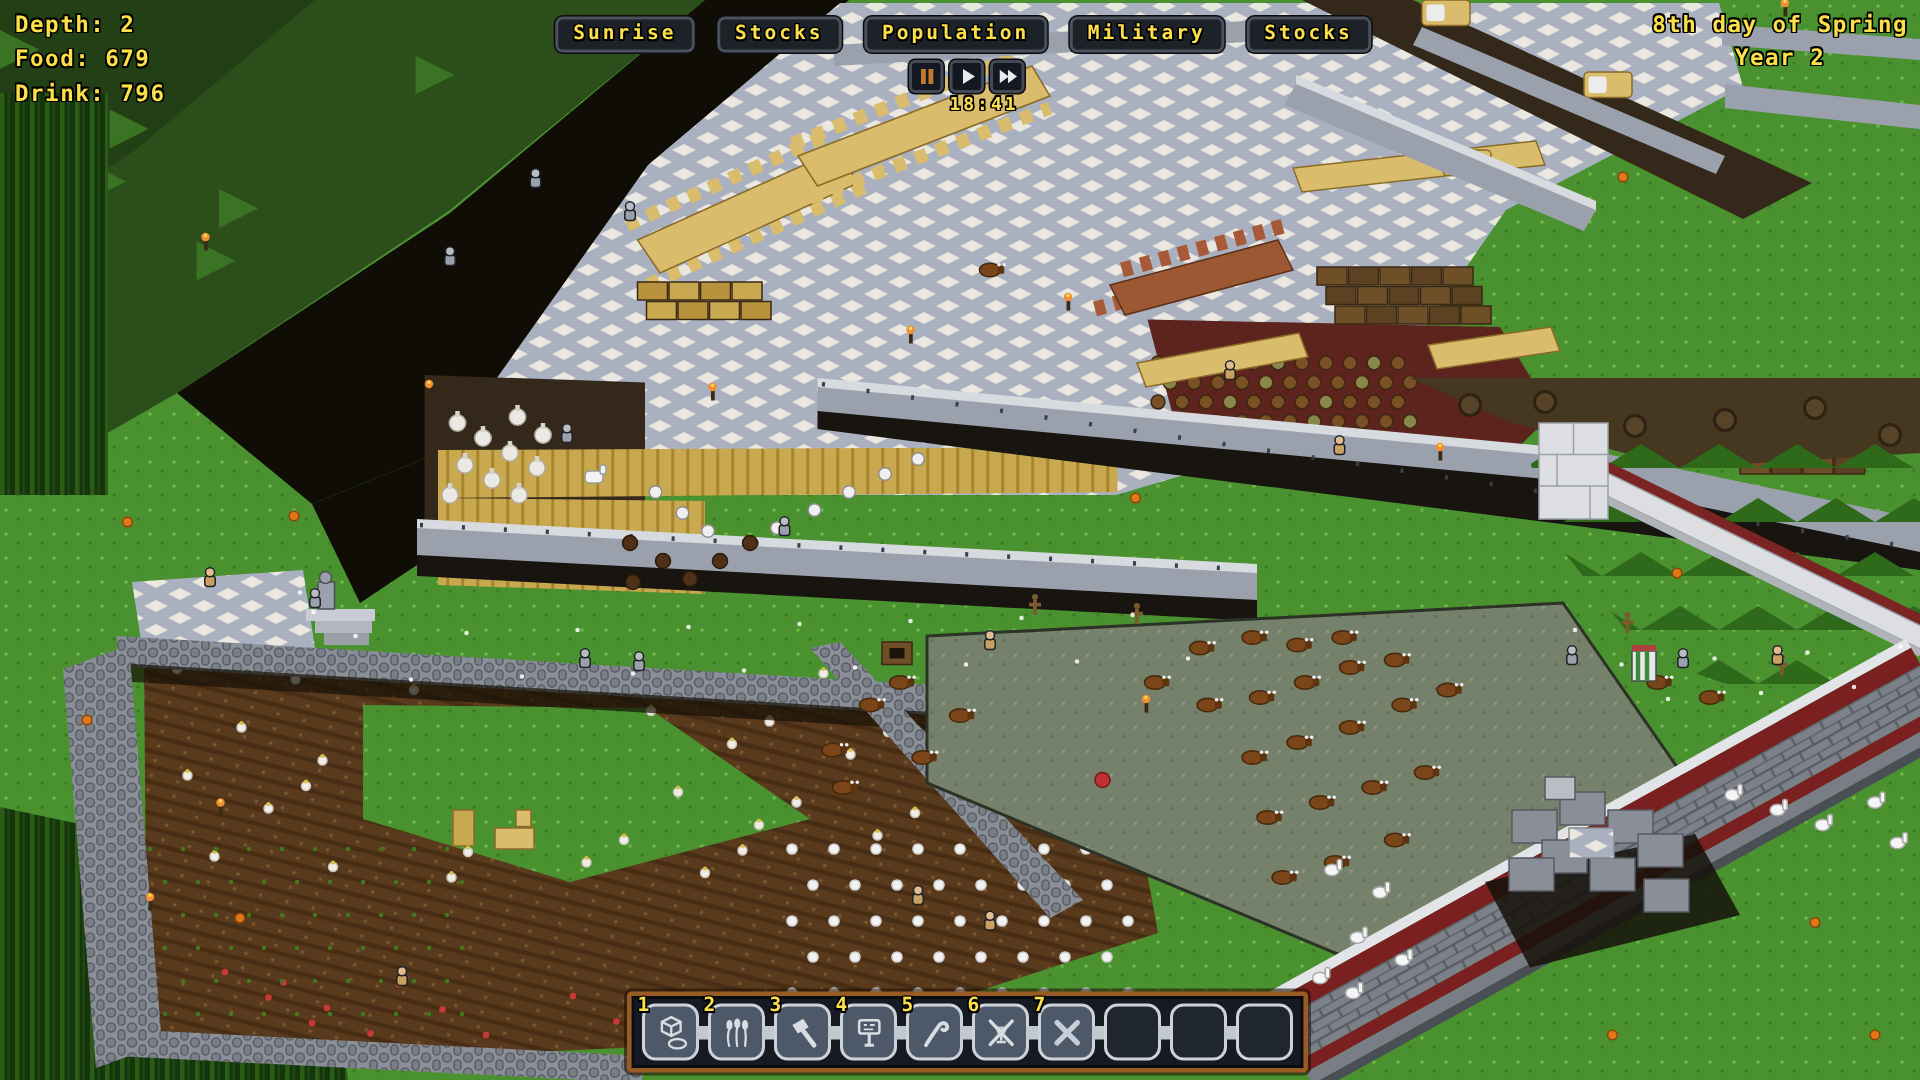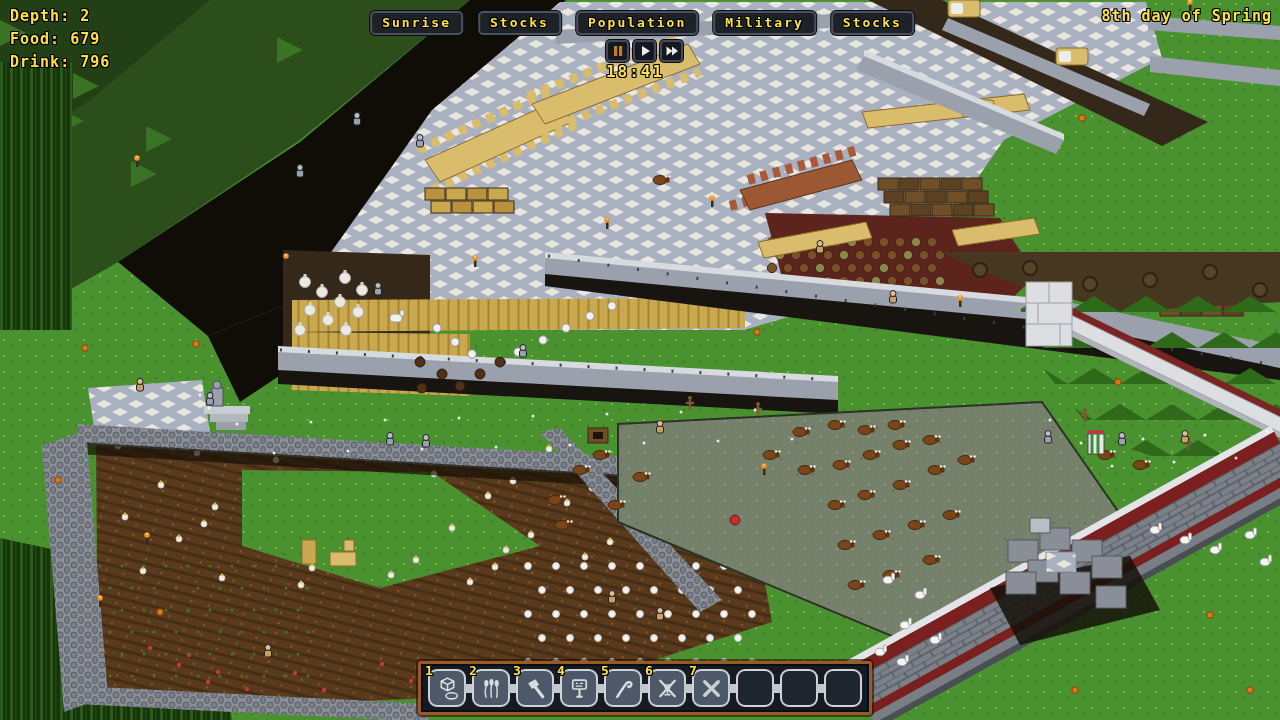--- a/index.html
+++ b/index.html
@@ -13,21 +13,21 @@
   #stats{top:5px;left:10px;font-size:15px;line-height:23px;}
   #menu{top:11px;left:642px;transform:translateX(-50%);display:flex;gap:15px;}
   .menu-btn{background:#1d2128;border:2px solid #4a515c;border-radius:5px;
             box-shadow:0 0 0 1px #0a0c10;padding:2px 10px 3px;font-size:13px;
             letter-spacing:2px;cursor:pointer;white-space:nowrap;
             font-family:inherit;}
   #timectl{top:40px;left:606px;display:flex;gap:4px;}
   .t-btn{width:23px;height:22px;background:#141921;border:2px solid #434a55;
          border-radius:4px;box-shadow:0 0 0 1px #0a0c10;display:flex;
          align-items:center;justify-content:center;padding:0;cursor:pointer;}
-  #clock{top:62px;left:592px;width:86px;text-align:center;font-size:16px;letter-spacing:2px;}
+  #clock{top:62px;left:613px;width:86px;text-align:center;font-size:12px;letter-spacing:2px;}
   #calendar{top:5px;right:8px;text-align:center;font-size:15px;line-height:22px;}
   #hotbar{bottom:5px;left:645px;transform:translateX(-50%);background:#161b23;
           border:3px solid #9a5a24;border-radius:3px;
           box-shadow:0 0 0 2px #20110699, inset 0 0 0 2px #0a0d12;
           padding:5px 7px;display:flex;gap:6px;}
   .slot{width:38px;height:38px;box-sizing:border-box;border:2px solid #ced3d9;
         border-radius:9px;background:#4d5968;position:relative;display:flex;
         align-items:center;justify-content:center;cursor:pointer;}
   .slot.empty{background:#20262f;}
   .slot:not(:last-child)::after{content:"";position:absolute;right:-9px;top:13px;
@@ -1054,20 +1054,21 @@
   <button class="t-btn">
     <svg width="14" height="14" viewBox="0 0 14 14">
       <path d="M1.5,2.5 L7.5,7 L1.5,11.5 Z M7,2.5 L13,7 L7,11.5 Z" fill="#e8ecef"></path>
     </svg>
   </button>
 </div>
 <div id="clock" class="hud px">18:41</div>
 
 <div id="calendar" class="hud">
   <div class="px">8th day of Spring</div>
+  <div class="px">Year 2</div>
 </div>
 
 <div id="hotbar" class="hud">
   <div class="slot">
     <span class="slot-num px">1</span>
     <svg width="27" height="27" viewBox="0 0 26 26">
       <path d="M7,6 L13,3 L19,6 L19,12 L13,15 L7,12 Z M7,6 L13,9 L19,6 M13,9 L13,15" fill="none" stroke="#d8dde2" stroke-width="1.5"></path>
       <ellipse cx="17" cy="20" rx="5.5" ry="3" fill="none" stroke="#d8dde2" stroke-width="1.5"></ellipse>
     </svg>
   </div>

